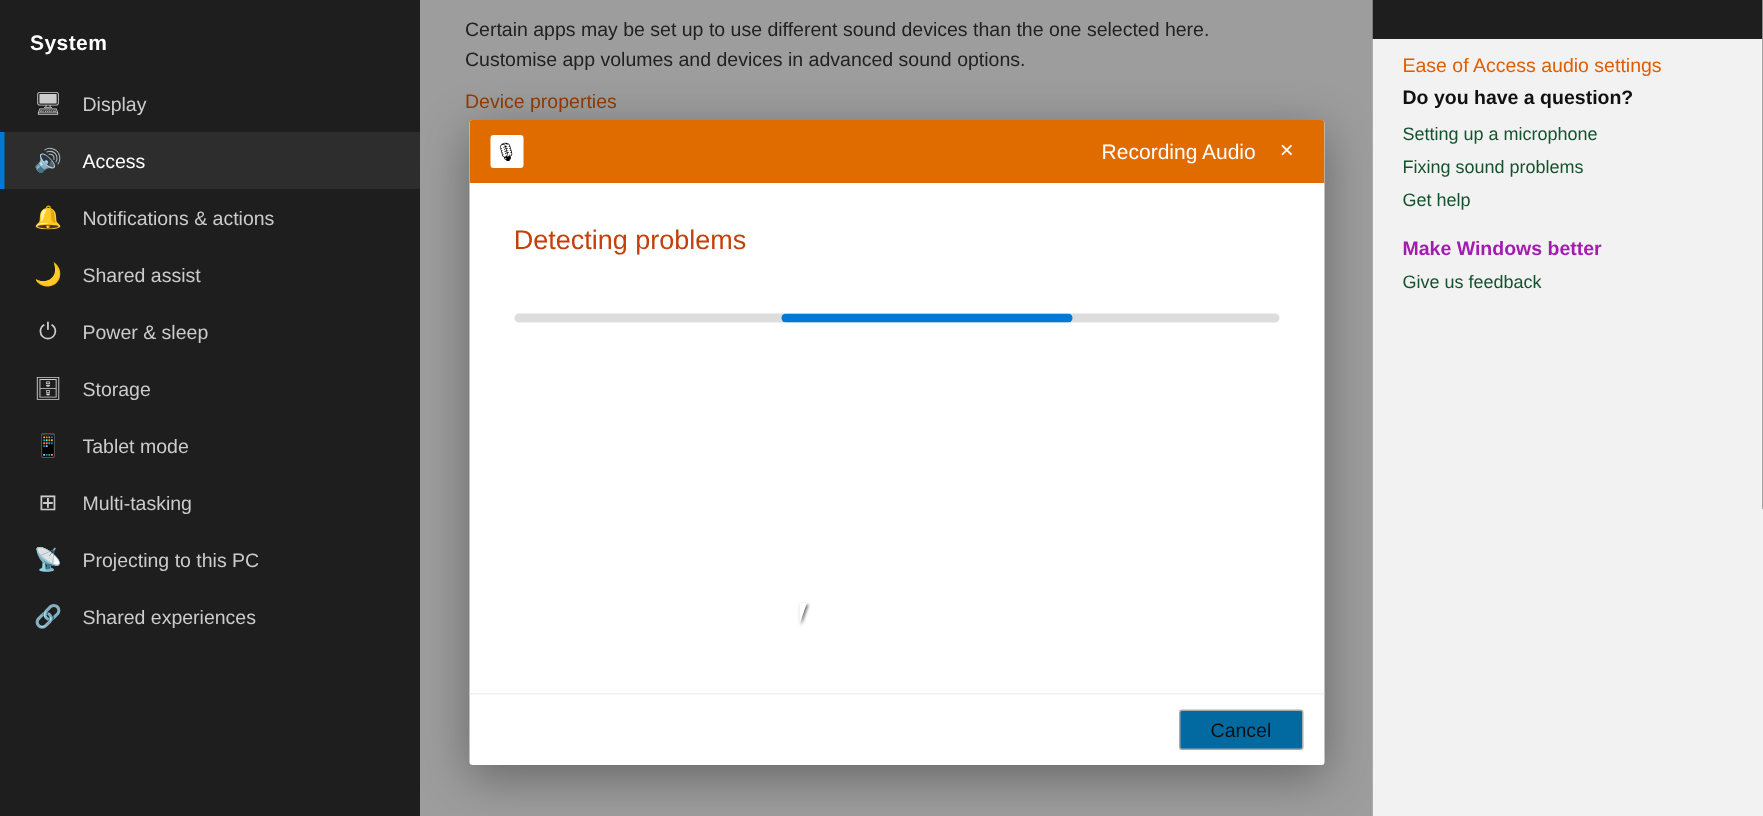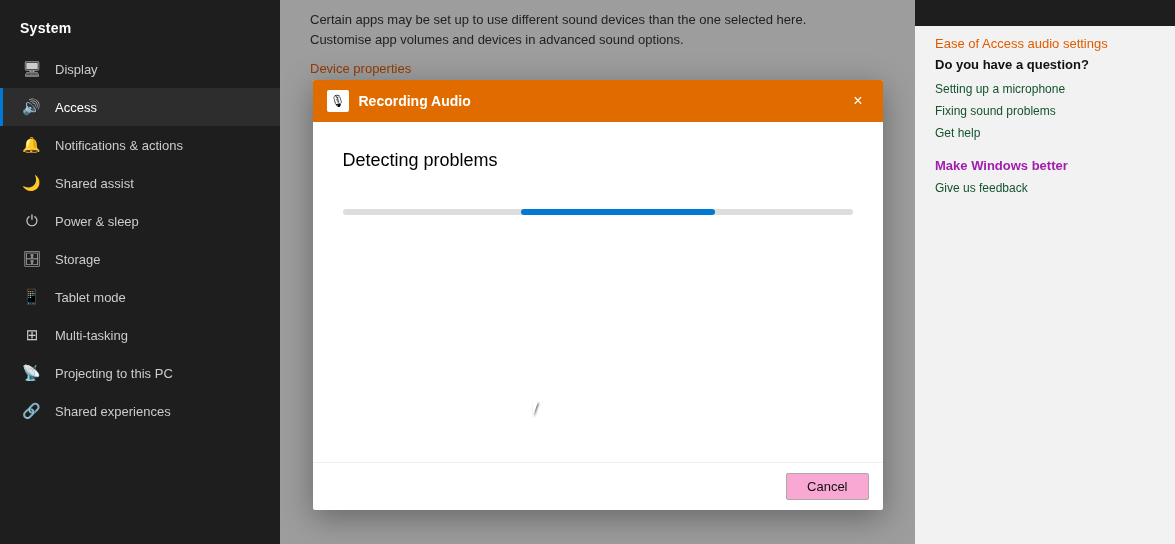--- a/index.html
+++ b/index.html
@@ -148,39 +148,40 @@
       border-radius: 2px;
       display: flex;
       align-items: center;
       justify-content: center;
       font-size: 12px;
       flex-shrink: 0;
     }
     .modal-header-title {
       color: #fff;
       font-size: 14px;
-      font-weight: 700;
+      font-weight: 400;
       flex: 1;
+      text-align: right;
     }
     .modal-close-btn {
       background: none;
       border: none;
       color: #fff;
       font-size: 16px;
       cursor: pointer;
       padding: 2px 6px;
       line-height: 1;
     }
     .modal-body {
       padding: 28px 30px 20px 30px;
       min-height: 340px;
       position: relative;
     }
     .detecting-title {
-      color: #000000;
+      color: #c2410c;
       font-size: 18px;
       font-weight: 400;
       margin-bottom: 38px;
     }
     .progress-bar-container {
       width: 100%;
       height: 6px;
       background: #ddd;
       border-radius: 3px;
       overflow: hidden;
@@ -194,21 +195,21 @@
       width: 38%;
       margin-left: 35%;
     }
     .modal-footer {
       padding: 10px 14px;
       display: flex;
       justify-content: flex-end;
       border-top: 1px solid #f0f0f0;
     }
     .cancel-btn {
-      background: #f9a8d4;
+      background: #0369a1;
       border: 1px solid #aaa;
       color: #111;
       font-size: 13px;
       padding: 5px 20px;
       cursor: pointer;
       border-radius: 2px;
     }
 
     
     .cursor {

